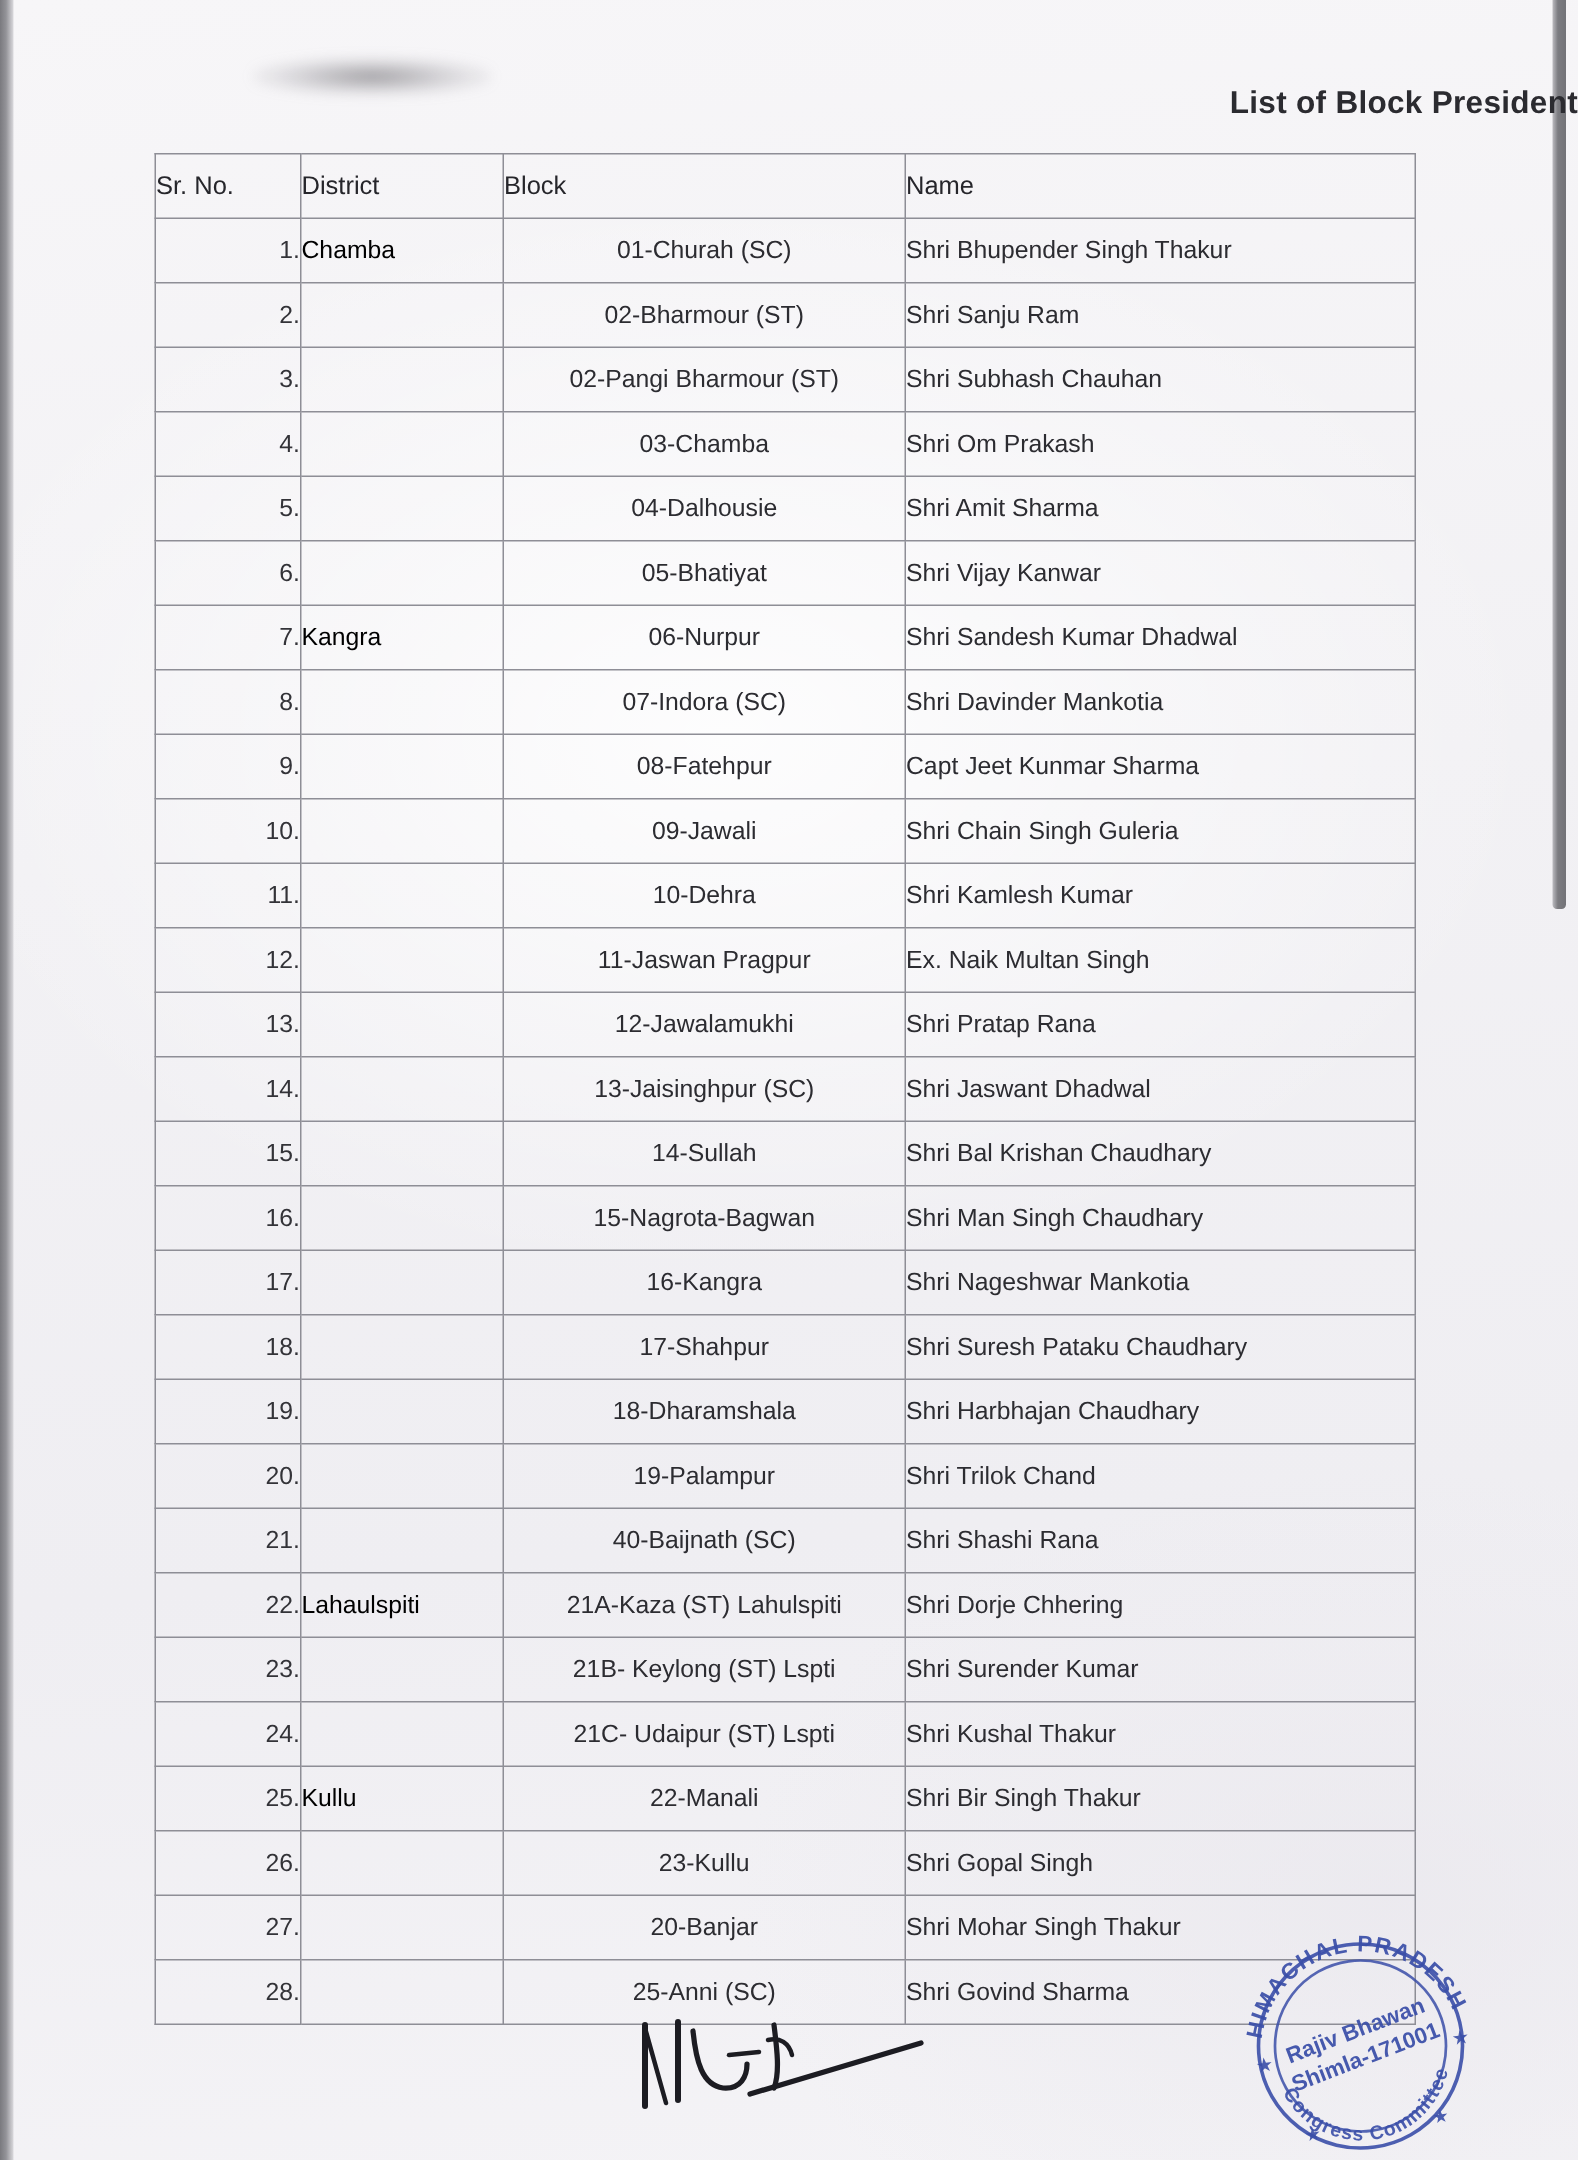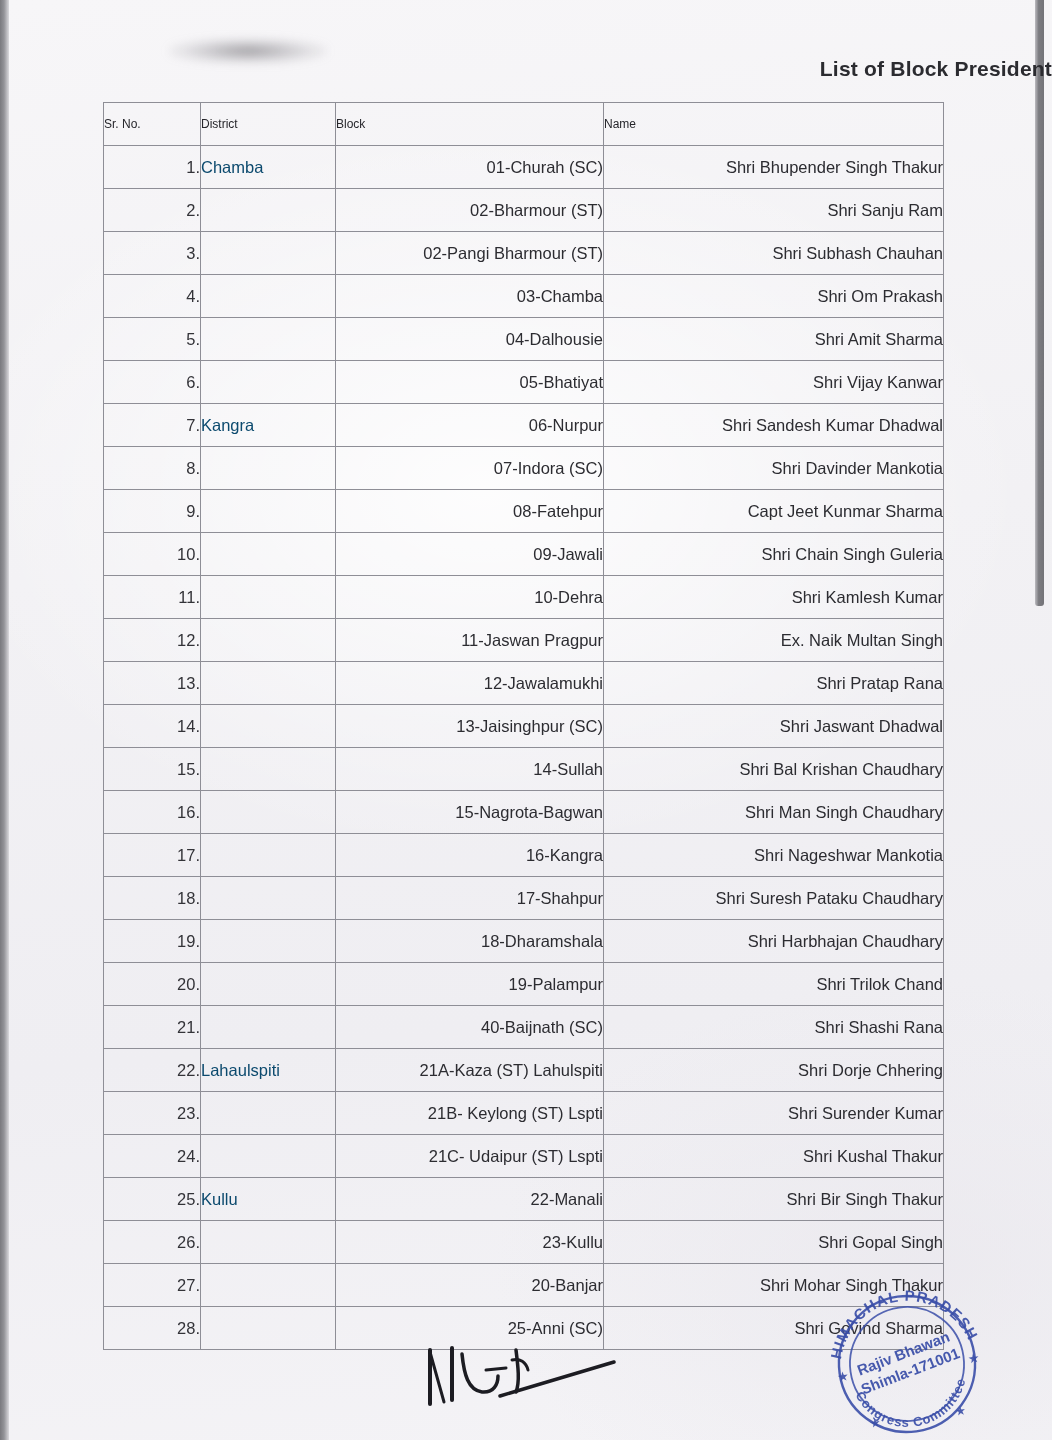--- a/index.html
+++ b/index.html
@@ -80,31 +80,31 @@
     vertical-align: middle;
     font-weight: normal;
   }
   .col-sr   { width: 97px; }
   .col-dist { width: 135px; }
   .col-blk  { width: 268px; }
   .col-name { width: 340px; }
 
   thead th {
     height: 42px;
-    font-size: 12px;
+    font-size: 17px;
     font-weight: bold;
     color: #26262b;
   }
   th.h-sr, th.h-dist, th.h-blk, th.h-name { text-align: left; padding-left: 12px; }
 
   tbody td { height: 42px; font-size: 16.5px; }
   td.c-sr   { text-align: right;  padding-right: 26px; color: #333338; }
-  td.c-dist { text-align: left;   padding-left: 12px; font-weight: bold; color: #0c4a6e; }
-  td.c-blk  { text-align: right; }
-  td.c-name { text-align: right;   padding-left: 14px; }
+  td.c-dist { text-align: left;   padding-left: 12px; font-weight: bold; color: #000000; }
+  td.c-blk  { text-align: center; }
+  td.c-name { text-align: left;   padding-left: 14px; }
 
   
   td.dist-cont { border-top: none; border-bottom: none; }
   td.dist-last { border-top: none; }
 
   
   #signature {
     position: absolute;
     left: 424px; top: 1344px;
     width: 240px; height: 70px;

